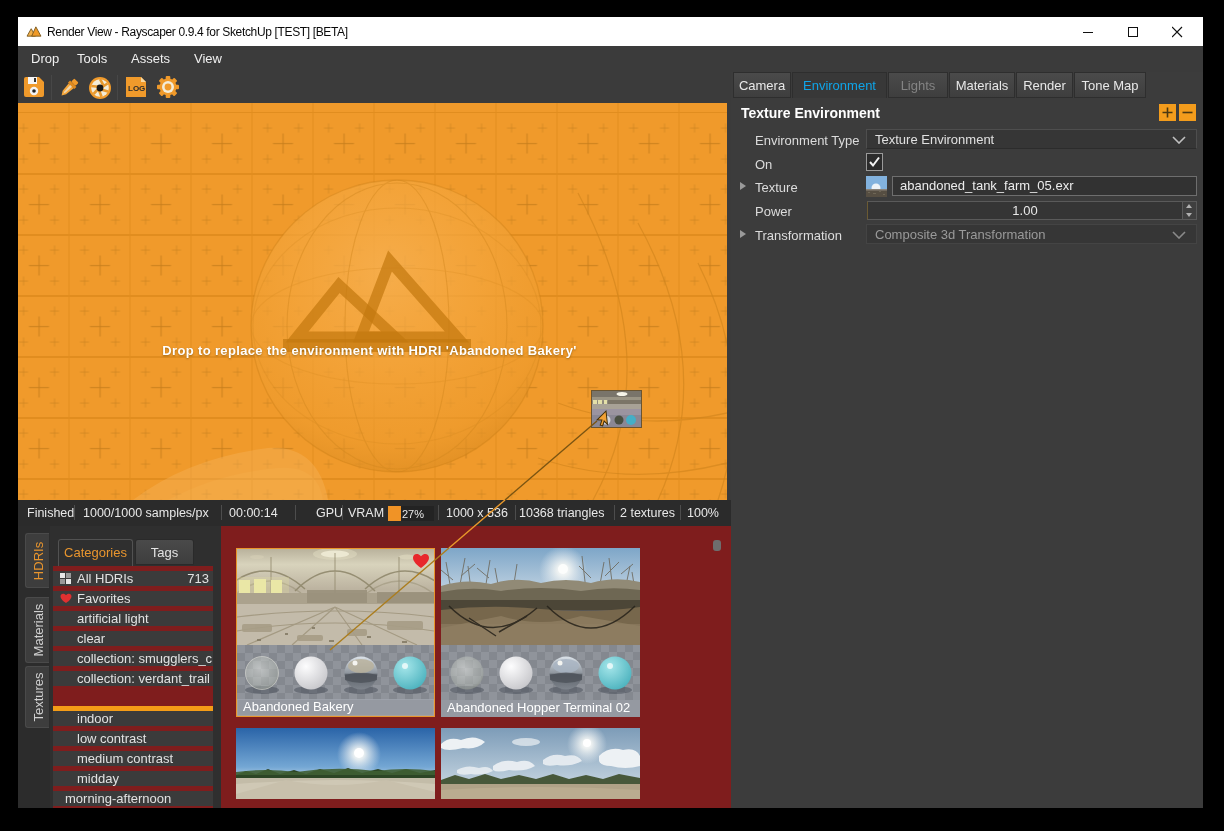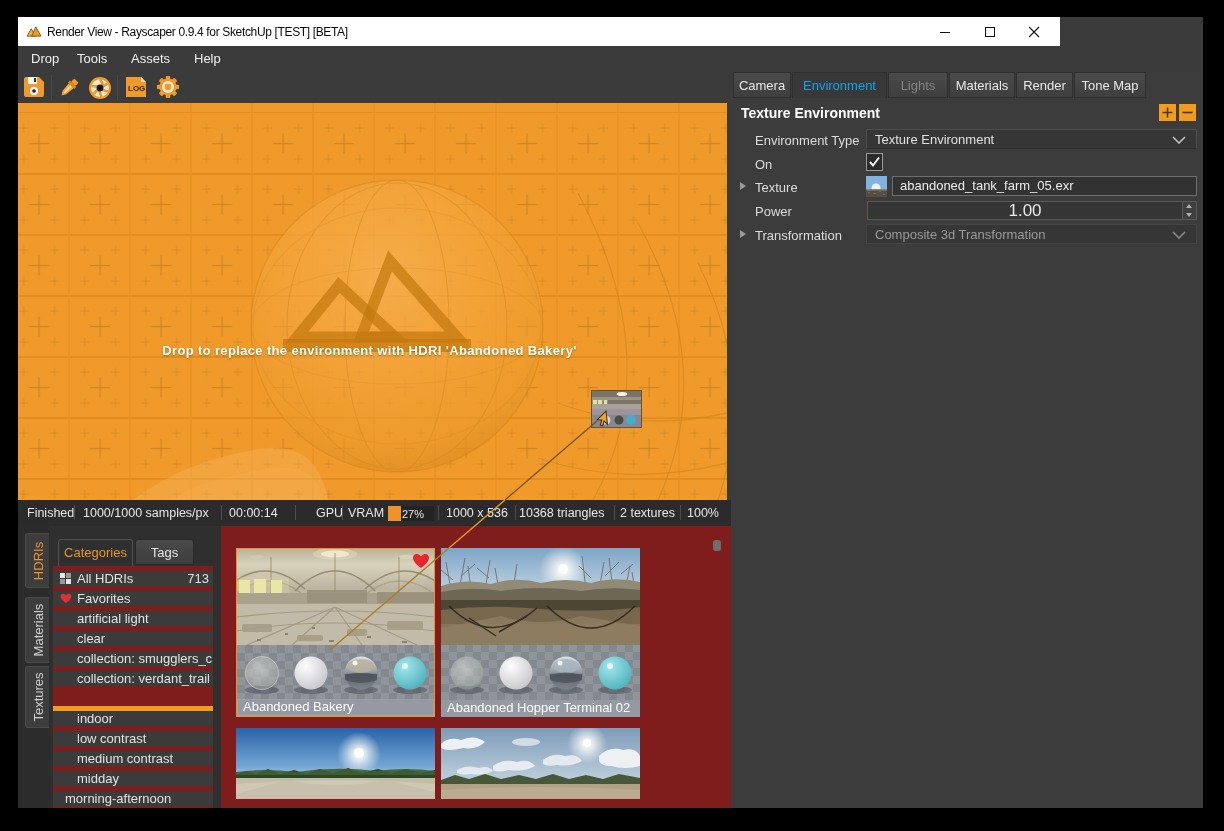--- a/index.html
+++ b/index.html
@@ -2,21 +2,21 @@
 <html><head>
 <meta charset="utf-8">
 <style>
   * { margin:0; padding:0; box-sizing:border-box; }
   html,body { width:1224px; height:831px; background:#000; overflow:hidden; }
   body { font-family:"Liberation Sans", sans-serif; }
   #screen { position:absolute; left:0; top:0; width:1224px; height:831px; background:#000; }
   .abs { position:absolute; }
   #win { position:absolute; left:18px; top:17px; width:1185px; height:791px; background:#3b3b3b; }
   
-  #titlebar { position:absolute; left:18px; top:17px; width:1042px; height:29px; background:#ffffff; color:#0a0a0a; font-size:12px; }
+  #titlebar { position:absolute; left:18px; top:17px; width:1185px; height:29px; background:#ffffff; color:#0a0a0a; font-size:12px; }
   #titlebar .ttext { position:absolute; left:29px; top:8px; font-size:12px; letter-spacing:-0.35px; }
   .winbtn { position:absolute; top:0; width:45px; height:29px; color:#111; text-align:center; }
   
   #menubar { position:absolute; left:18px; top:46px; width:1185px; height:26px; background:#3b3b3b; color:#f0f0f0; font-size:13px; }
   #menubar span { position:absolute; top:5px; }
   
   #toolbar { position:absolute; left:18px; top:72px; width:713px; height:31px; background:#3b3b3b; }
   .tsep { position:absolute; top:3px; width:1px; height:25px; background:#2e2e2e; border-right:1px solid #474747; }
   
   #viewport { position:absolute; left:18px; top:103px; width:709px; height:397px; overflow:hidden; background:#f09a2b; }
@@ -61,21 +61,21 @@
         </svg></div>
     <div class="winbtn" style="right:3px"><svg width="11" height="29">
           <path d="M0,10 L10,20 M10,10 L0,20" stroke="#111" stroke-width="1.2"></path>
         </svg></div>
   </div>
 
   <div id="menubar">
     <span style="left:13px">Drop</span>
     <span style="left:59px">Tools</span>
     <span style="left:113px">Assets</span>
-    <span style="left:176px">Help</span>
+    <span style="left:176px">View</span>
   </div>
 
   <div id="viewport">
     <svg width="709" height="397" style="position:absolute;left:0;top:0">
       <defs>
         <pattern id="grid" width="61" height="61" patternUnits="userSpaceOnUse" patternTransform="translate(-9.5,10)">
           <rect x="60" y="0" width="1" height="61" fill="#e18d1f"></rect>
           <rect x="0" y="60" width="61" height="1" fill="#e18d1f"></rect>
           <rect x="20.5" y="29.9" width="20" height="1.3" fill="#c87e1c" fill-opacity="0.75"></rect>
           <rect x="29.9" y="20.5" width="1.3" height="20" fill="#c87e1c" fill-opacity="0.75"></rect>
@@ -552,21 +552,21 @@
             <rect x="2" y="16" width="2" height="1"></rect>
             <rect x="7" y="17" width="3" height="1"></rect>
             <rect x="13" y="15" width="2" height="1"></rect>
             <rect x="17" y="18" width="2" height="1"></rect>
           </g>
         </svg>
     </div>
     <div class="abs" style="left:161px;top:104px;width:305px;height:20px;background:#323232;border:1px solid #6e6e6e;color:#ececec;font-size:13px;line-height:18px;padding-left:7px">abandoned_tank_farm_05.exr</div>
 
     <div class="rlabel" style="top:132px">Power</div>
-    <div class="abs" style="left:136px;top:129px;width:316px;height:19px;background:#353535;border:1px solid #5a5a5a;border-left:1px solid #6b5a32;color:#e8e8e8;font-size:17px;line-height:17px;text-align:center">1.00</div>
+    <div class="abs" style="left:136px;top:129px;width:316px;height:19px;background:#353535;border:1px solid #5a5a5a;border-left:1px solid #6b5a32;color:#e8e8e8;font-size:13px;line-height:17px;text-align:center">1.00</div>
     <div class="abs" style="left:452px;top:129px;width:14px;height:19px;background:#3f3f3f;border:1px solid #5a5a5a;border-left:none">
       <svg width="12" height="17">
           <path d="M6,2 L9,6 L3,6 Z" fill="#b0b0b0"></path>
           <path d="M6,15 L9,11 L3,11 Z" fill="#b0b0b0"></path>
         </svg>
     </div>
 
     <div class="rarrow" style="top:158px"></div>
     <div class="rlabel" style="top:156px">Transformation</div>
     <div class="abs" style="left:135px;top:152px;width:331px;height:20px;background:#363636;border:1px solid #444;color:#9a9a9a;font-size:13px;line-height:19px;padding-left:8px">Composite 3d Transformation

